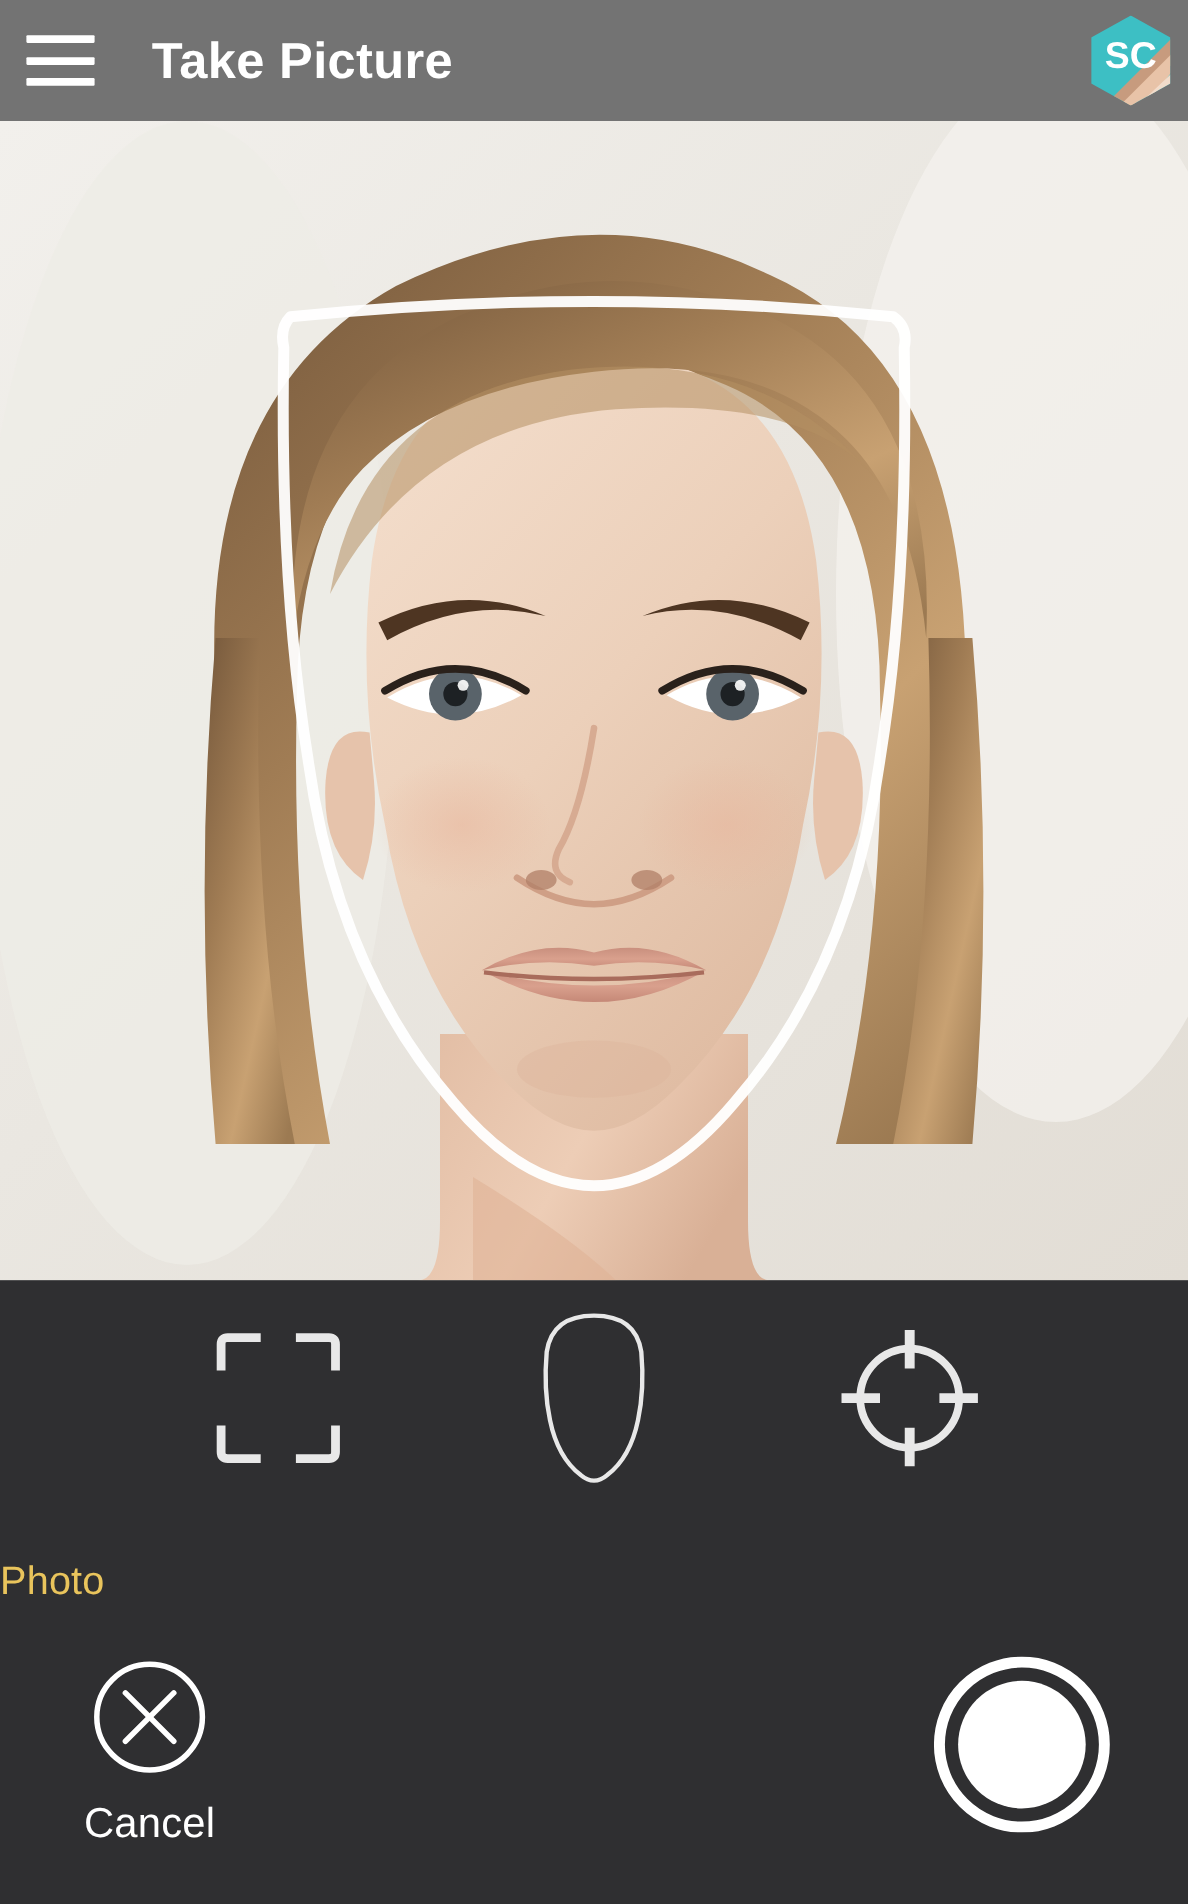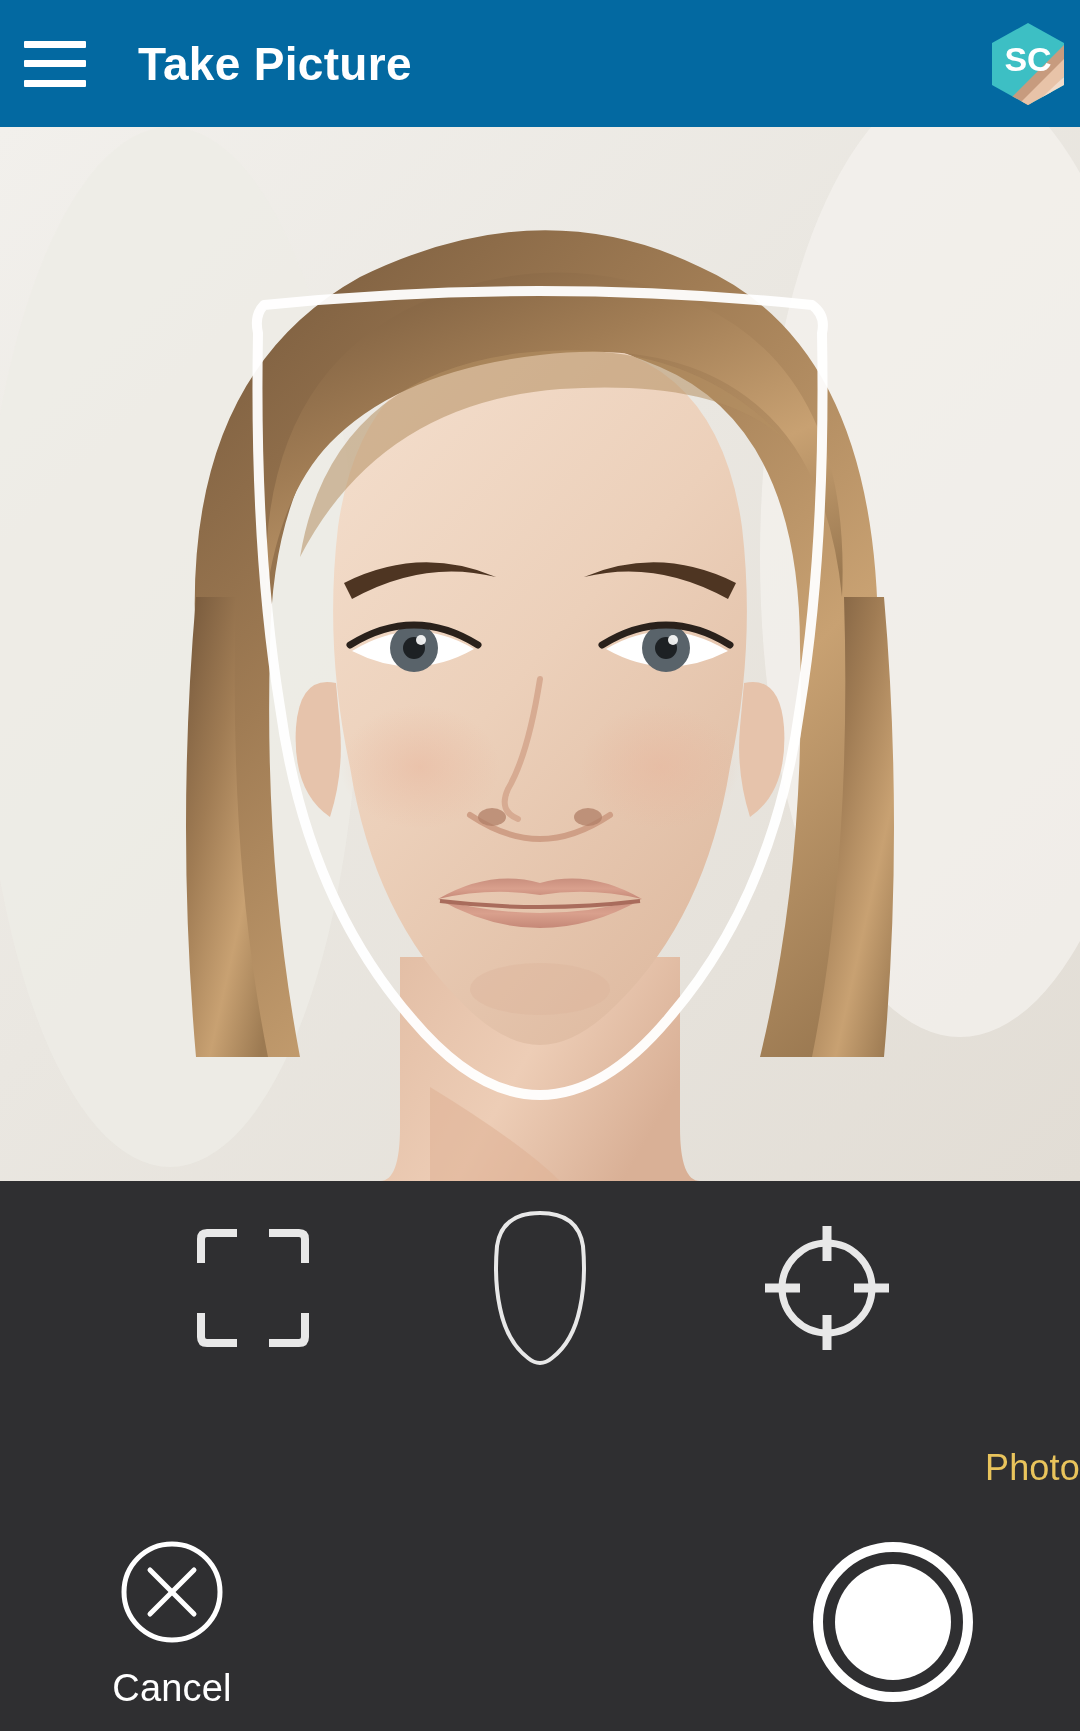--- a/index.html
+++ b/index.html
@@ -9,22 +9,22 @@
     background:#2f2f31;
   }
   .app {
     position:relative;
     width:1080px; height:1731px;
     display:flex; flex-direction:column;
   }
 
   
   .header {
-    height:127px;
-    background:#0369a1;
+    height:110px;
+    background:#737373;
     display:flex; align-items:center;
     flex:0 0 auto;
     position:relative;
   }
   .hamburger {
     width:62px; height:46px;
     margin-left:24px;
     display:flex; flex-direction:column; justify-content:space-between;
     cursor:pointer;
   }
@@ -83,32 +83,32 @@
     margin-top:12px;
   }
   .mode-btn {
     width:150px; height:160px;
     display:flex; align-items:center; justify-content:center;
     cursor:pointer;
   }
   .mode-btn svg { display:block; }
 
   .mode-label {
-    text-align:right;
+    text-align:left;
     color:#e9c45c;
     font-size:36px;
-    margin-top:64px;
+    margin-top:50px;
     letter-spacing:0.2px;
   }
 
   .action-row {
     display:flex;
-    align-items:center;
+    align-items:flex-start;
     justify-content:space-between;
-    padding:0 57px;
+    padding:0 21px;
     margin-top:48px;
   }
   .action-item {
     display:flex; flex-direction:column; align-items:center;
     cursor:pointer;
     width:230px;
   }
   .action-item.shutter-wrap { width:260px; }
   .action-icon { display:block; }
   .action-label {

